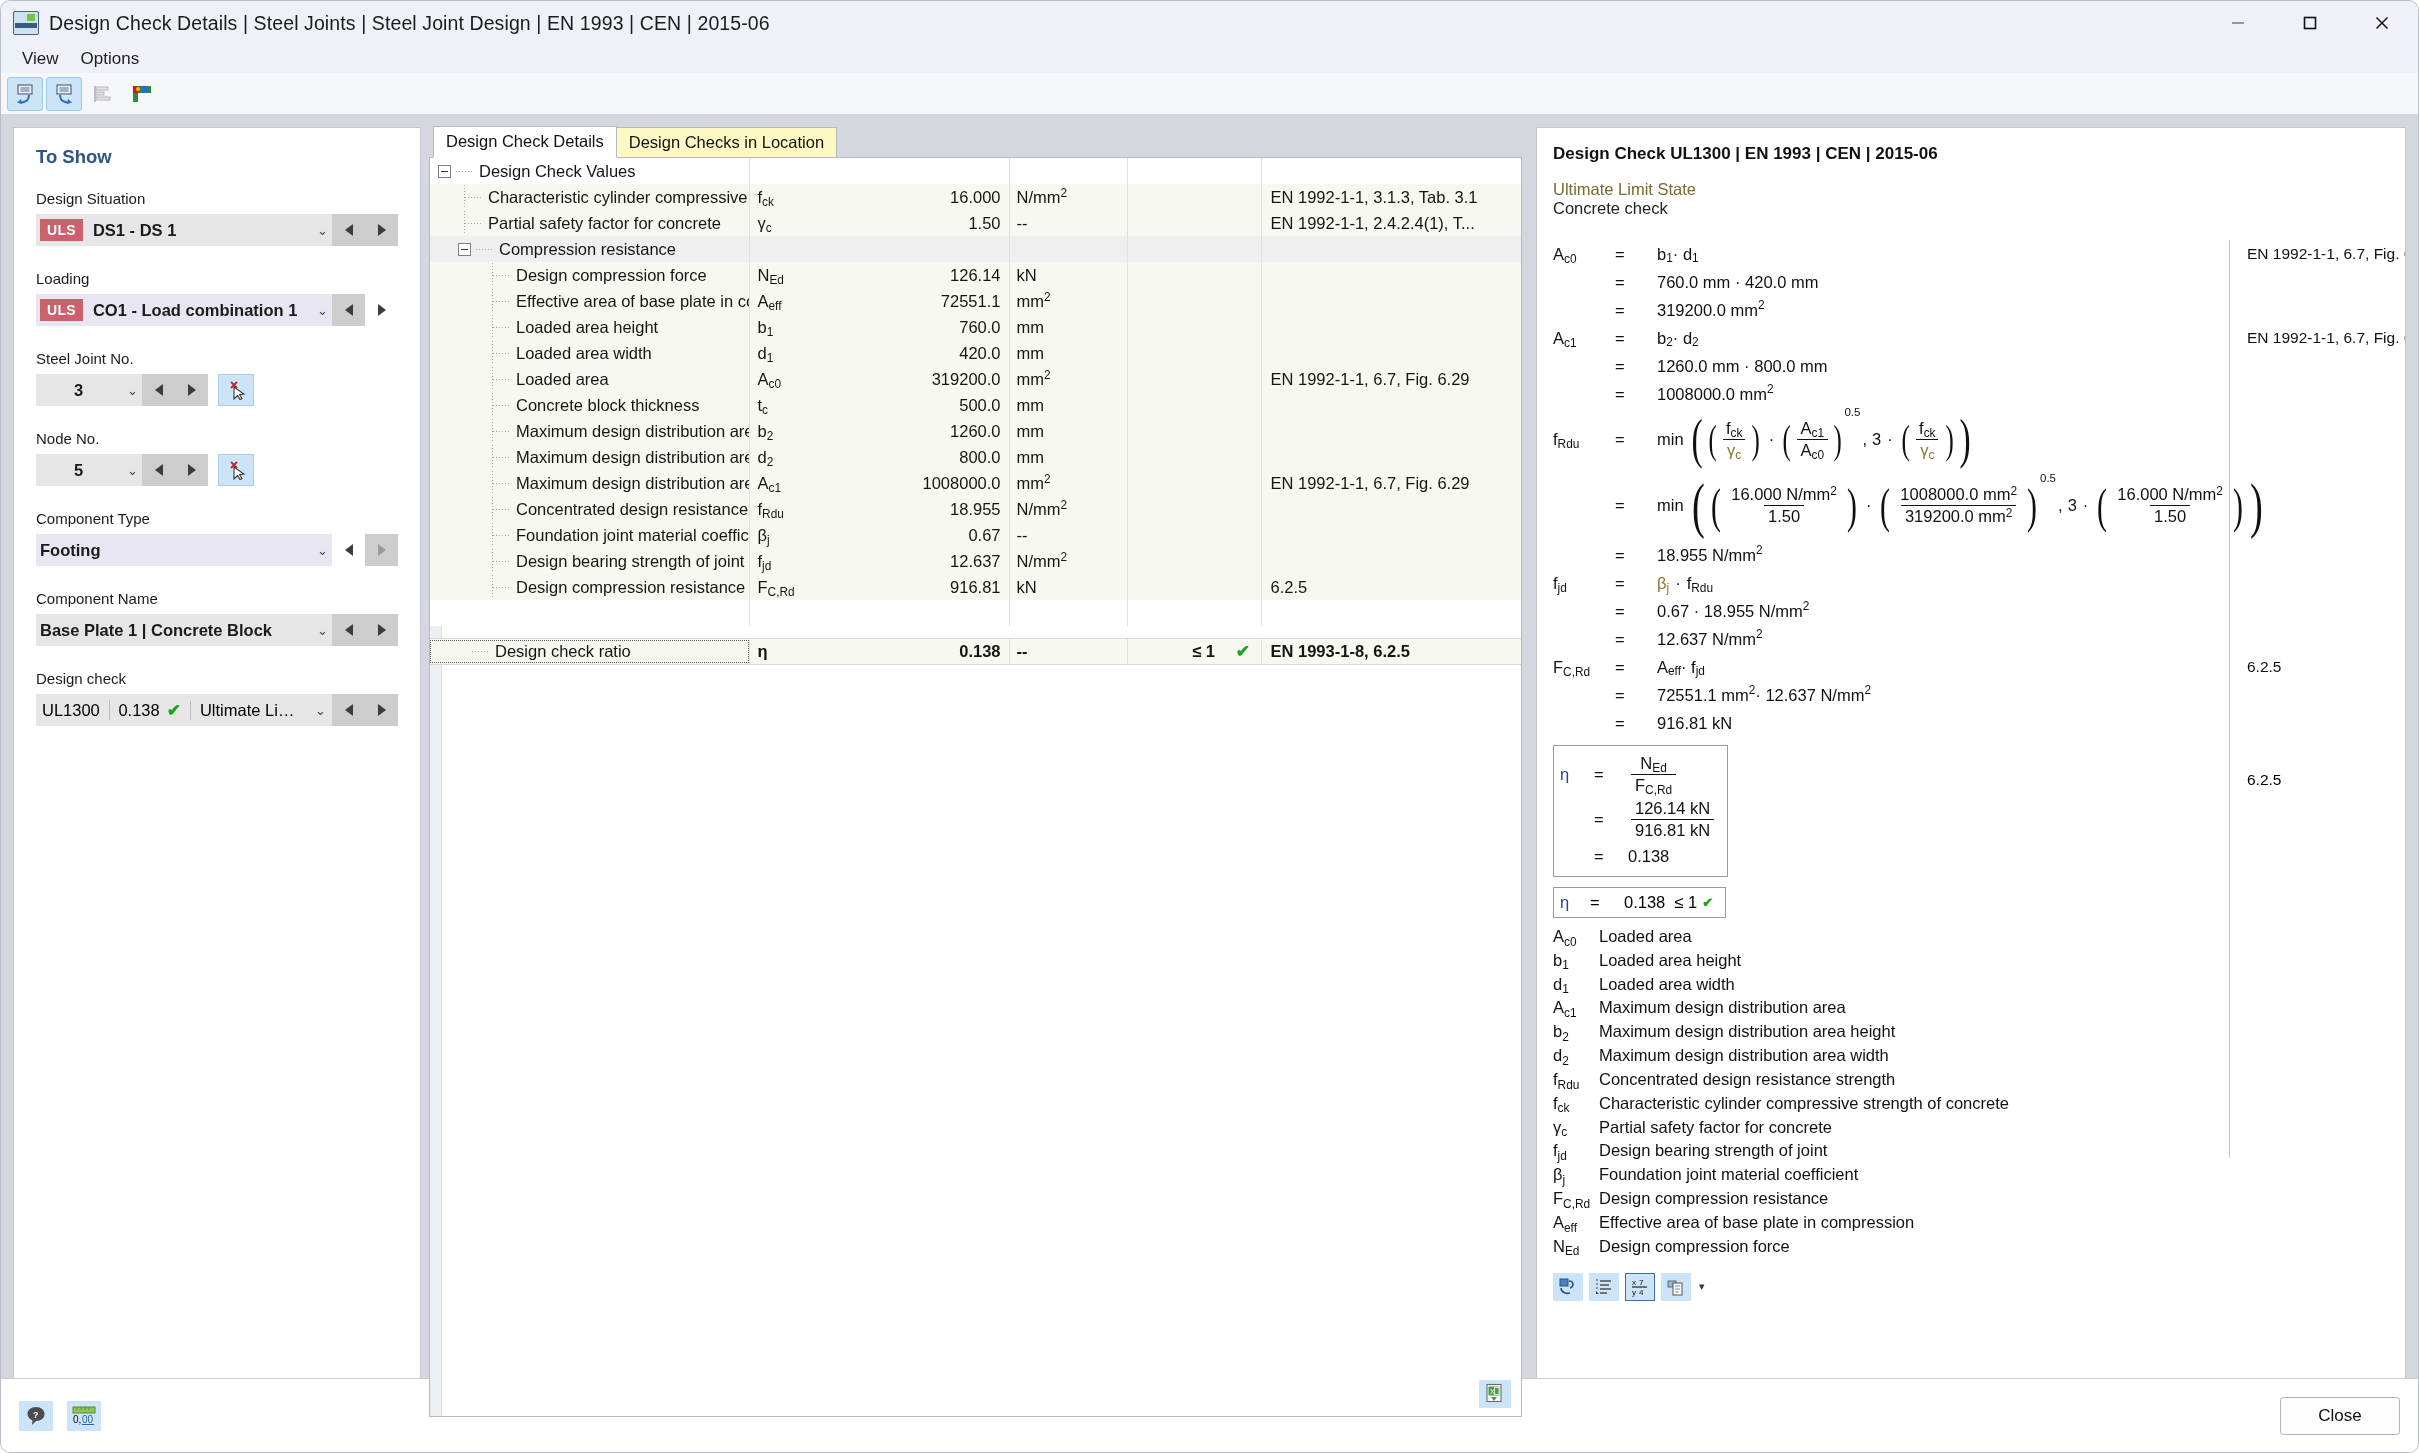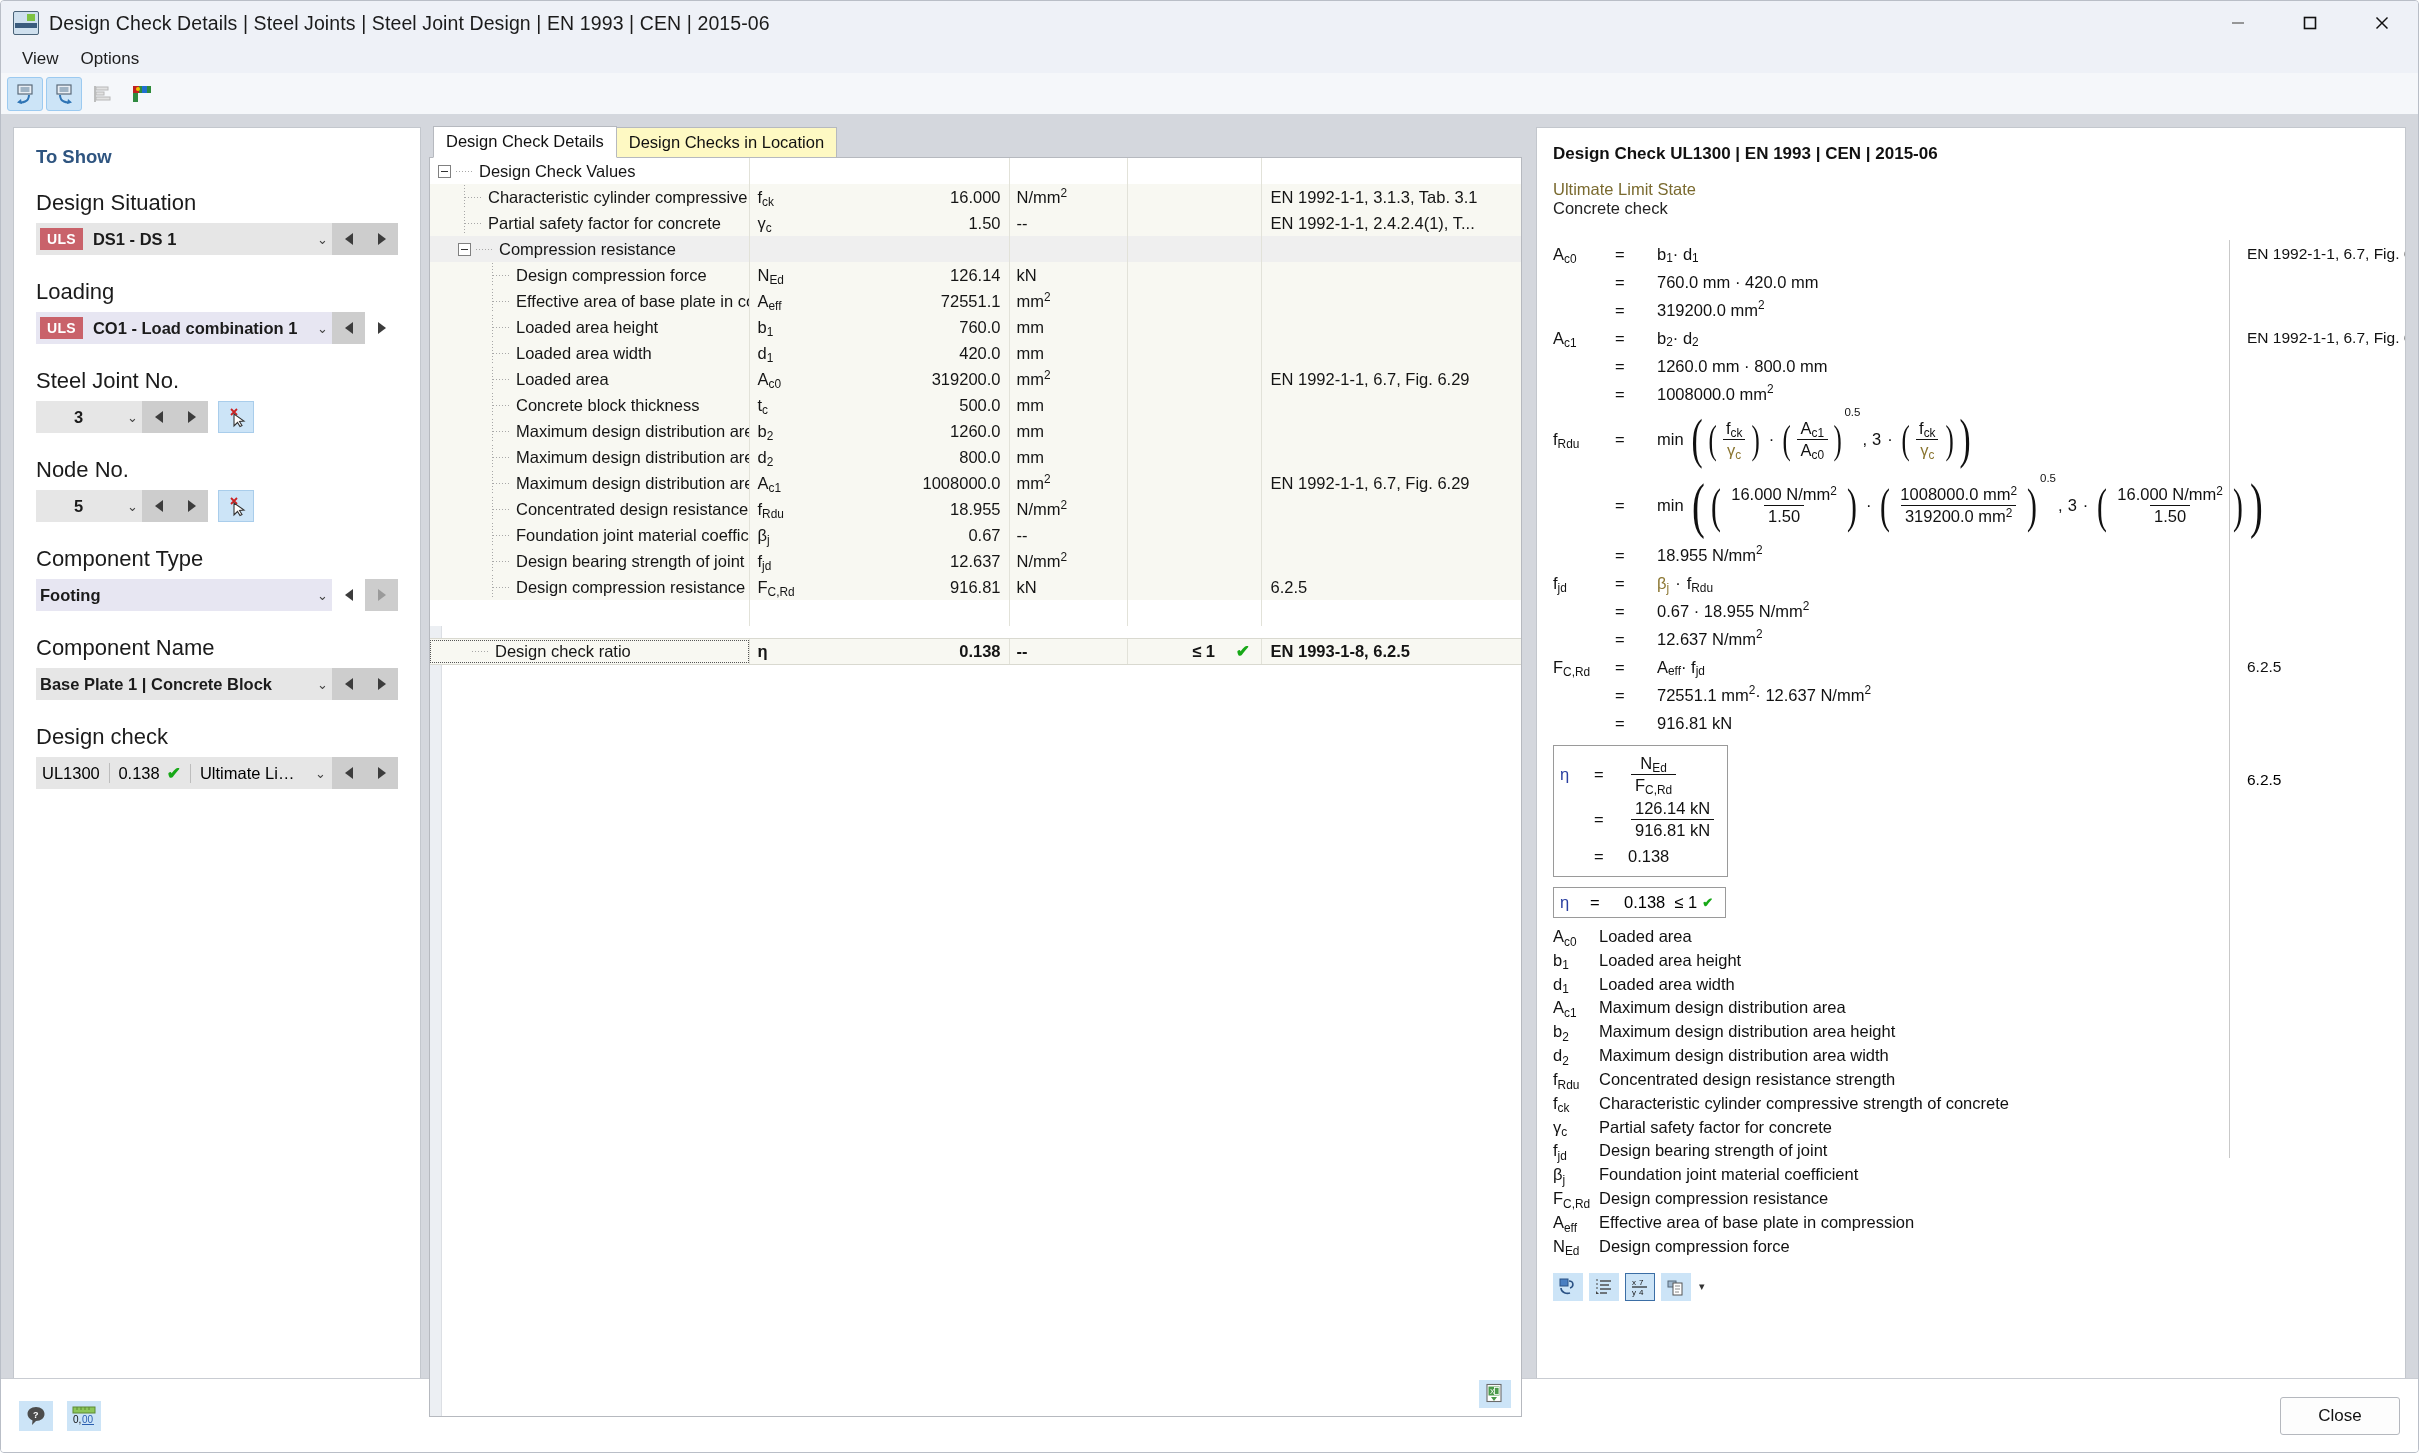--- a/index.html
+++ b/index.html
@@ -8,21 +8,21 @@
     width: 2419px; height: 1453px;
     overflow: hidden;
     font-family: "Liberation Sans", sans-serif;
     background: #ffffff;
   }
   .window {
     width: 2419px; height: 1453px;
     display: flex; flex-direction: column;
     background: #eef1f7;
     border: 1px solid #b9bec7;
-    border-radius: 4px;
+    border-radius: 10px;
     overflow: hidden;
   }
 
   
   .titlebar {
     height: 44px; flex: 0 0 44px;
     display: flex; align-items: center;
     background: #eef1f7;
     padding-left: 12px;
   }
@@ -93,21 +93,21 @@
     padding: 18px 22px;
     overflow: hidden;
     align-self: flex-start;
     height: 1290px;
   }
   .panel-title {
     font-size: 18.5px; font-weight: bold; color: #2f5580;
     margin-bottom: 22px;
   }
   .field-label {
-    font-size: 22px; color: #1b1b1b; margin-bottom: 7px;
+    font-size: 15px; color: #1b1b1b; margin-bottom: 7px;
   }
   .field-row { margin-bottom: 24px; }
   .combo {
     display: flex; align-items: stretch; height: 32px;
   }
   .combo-box {
     flex: 1 1 auto; background: #e6e6e6;
     display: flex; align-items: center;
     font-size: 16.5px; color: #1b1b1b;
     padding: 0 4px; min-width: 0; overflow: hidden;

